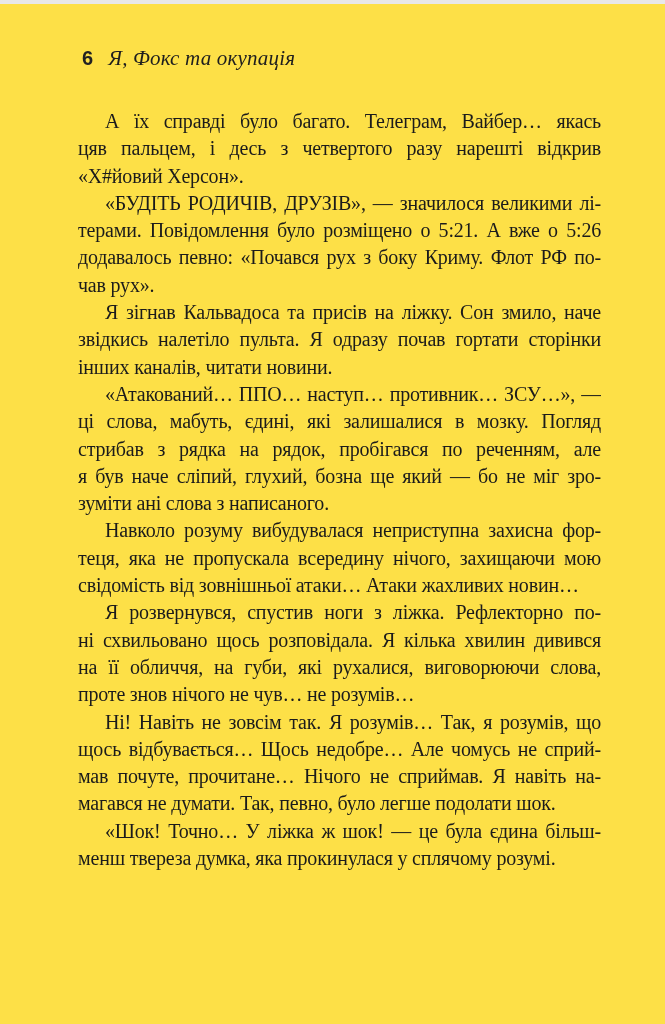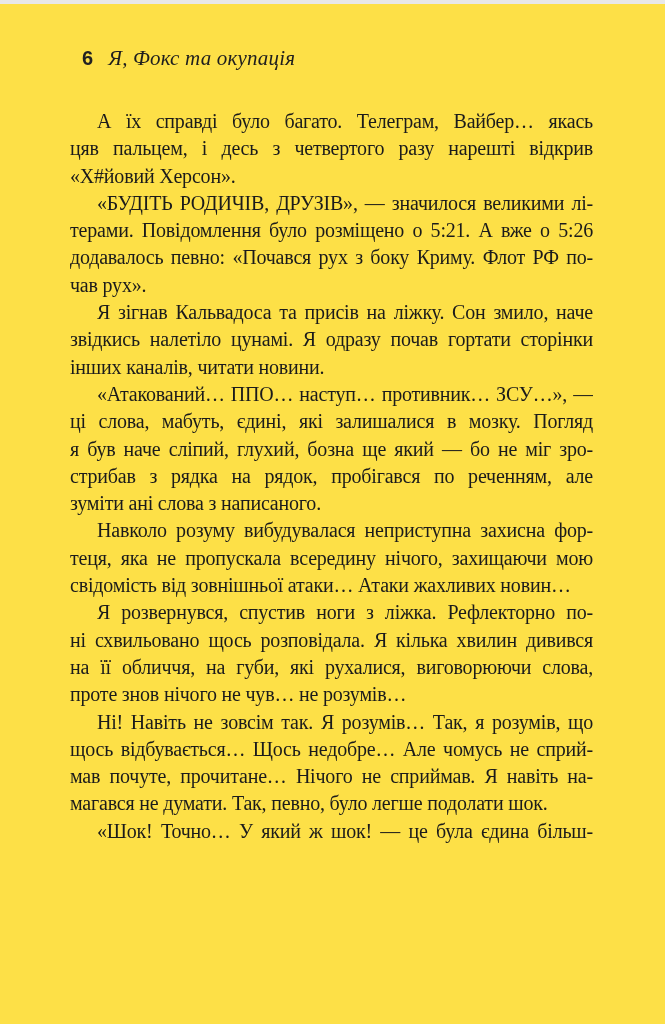--- a/index.html
+++ b/index.html
@@ -28,21 +28,21 @@
   }
   .running-title {
     font-style: italic;
     font-size: 21px;
     margin-left: 15px;
     color: #1e1e1e;
     letter-spacing: 0.2px;
   }
   .page-body {
     position: absolute;
-    left: 70px;
+    left: 78px;
     top: 104px;
     width: 523px;
   }
   .line {
     font-size: 20px;
     line-height: 27.3px;
     height: 27.3px;
     overflow: hidden;
     letter-spacing: -0.2px;
     text-align: justify;
@@ -62,33 +62,34 @@
 
   <div class="page-body">
       <div class="line first">А їх справді було багато. Телеграм, Вайбер… якась</div>
       <div class="line">цяв пальцем, і десь з четвертого разу нарешті відкрив</div>
       <div class="line plast">«Х#йовий Херсон».</div>
       <div class="line first">«БУДІТЬ РОДИЧІВ, ДРУЗІВ», — значилося великими лі-</div>
       <div class="line">терами. Повідомлення було розміщено о 5:21. А вже о 5:26</div>
       <div class="line">додавалось певно: «Почався рух з боку Криму. Флот РФ по-</div>
       <div class="line plast">чав рух».</div>
       <div class="line first">Я зігнав Кальвадоса та присів на ліжку. Сон змило, наче</div>
-      <div class="line">звідкись налетіло цунамі. Я одразу почав гортати сторінки</div>
+      <div class="line">звідкись налетіло пульта. Я одразу почав гортати сторінки</div>
       <div class="line plast">інших каналів, читати новини.</div>
       <div class="line first">«Атакований… ППО… наступ… противник… ЗСУ…», —</div>
       <div class="line">ці слова, мабуть, єдині, які залишалися в мозку. Погляд</div>
+      <div class="line">стрибав з рядка на рядок, пробігався по реченням, але</div>
       <div class="line">я був наче сліпий, глухий, бозна ще який — бо не міг зро-</div>
-      <div class="line">стрибав з рядка на рядок, пробігався по реченням, але</div>
       <div class="line plast">зуміти ані слова з написаного.</div>
       <div class="line first">Навколо розуму вибудувалася неприступна захисна фор-</div>
       <div class="line">теця, яка не пропускала всередину нічого, захищаючи мою</div>
       <div class="line plast">свідомість від зовнішньої атаки… Атаки жахливих новин…</div>
       <div class="line first">Я розвернувся, спустив ноги з ліжка. Рефлекторно по-</div>
       <div class="line">ні схвильовано щось розповідала. Я кілька хвилин дивився</div>
       <div class="line">на її обличчя, на губи, які рухалися, виговорюючи слова,</div>
       <div class="line plast">проте знов нічого не чув… не розумів…</div>
       <div class="line first">Ні! Навіть не зовсім так. Я розумів… Так, я розумів, що</div>
       <div class="line">щось відбувається… Щось недобре… Але чомусь не сприй-</div>
       <div class="line">мав почуте, прочитане… Нічого не сприймав. Я навіть на-</div>
       <div class="line plast">магався не думати. Так, певно, було легше подолати шок.</div>
-      <div class="line first">«Шок! Точно… У який ж шок! — це була єдина більш-</div>
+      <div class="line first">«Шок! Точно… У ліжка ж шок! — це була єдина більш-</div>
+      <div class="line plast">менш твереза думка, яка прокинулася у сплячому розумі.</div>
     </div>
 </div>
 
 </body></html>

